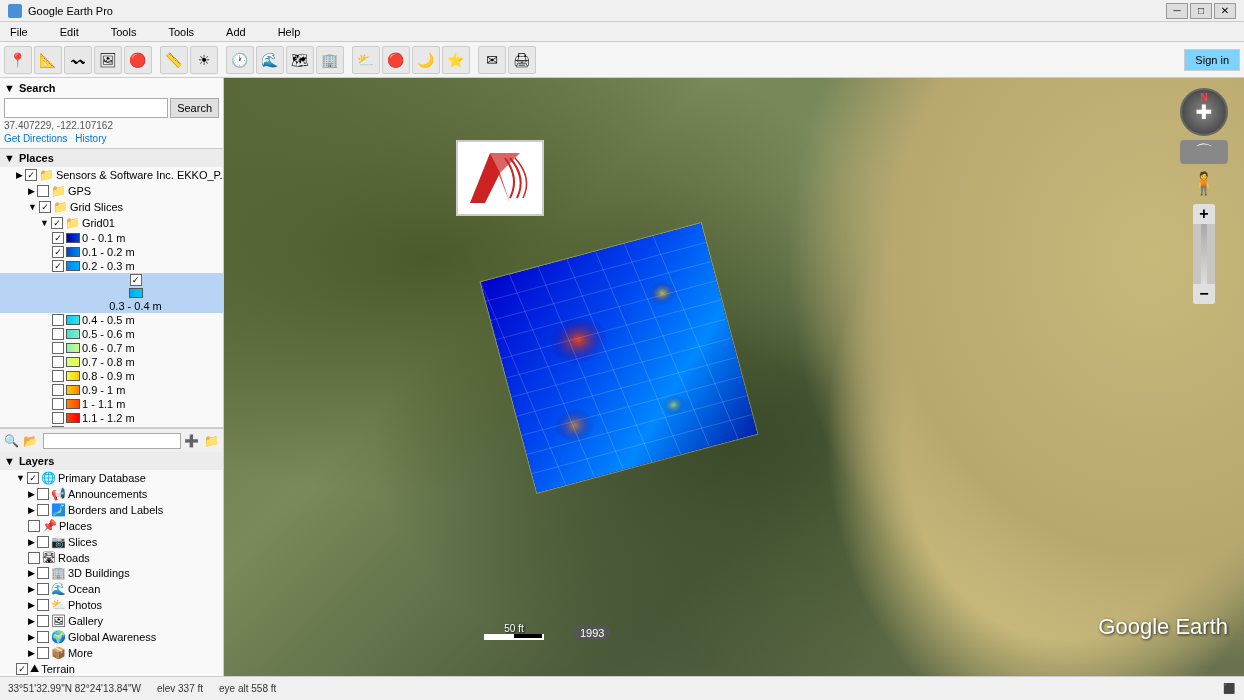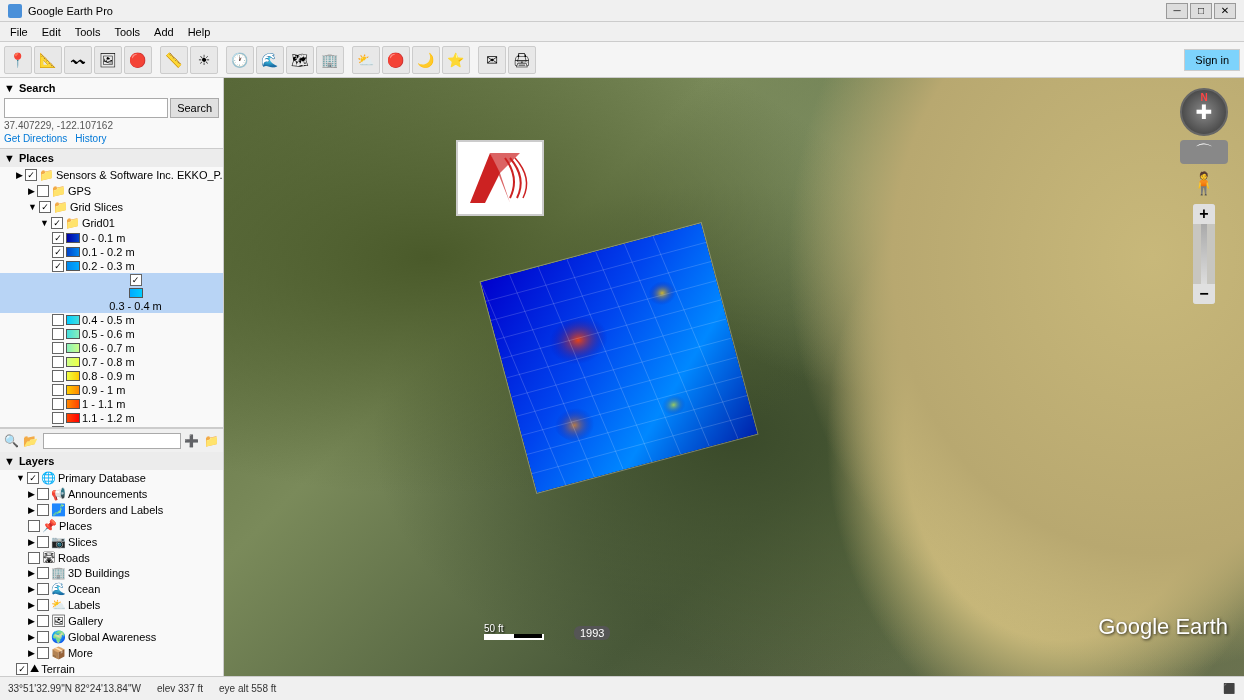--- a/index.html
+++ b/index.html
@@ -19,21 +19,21 @@
     .title-bar-icon { width: 14px; height: 14px; background: #4a90d9; border-radius: 2px; }
     .title-bar-controls { display: flex; gap: 2px; }
     .title-bar-btn { width: 22px; height: 16px; background: #ddd; border: 1px solid #999; font-size: 10px; display: flex; align-items: center; justify-content: center; cursor: pointer; }
 
     
     .menu-bar {
       height: 20px;
       background: #f0f0f0;
       display: flex;
       align-items: center;
-      gap: 2px;
+      gap: 20px;
       padding: 0 4px;
       border-bottom: 1px solid #ccc;
     }
     .menu-item { padding: 1px 6px; font-size: 11px; cursor: pointer; }
 
     
     .toolbar {
       height: 36px;
       background: #f5f5f5;
       border-bottom: 1px solid #ccc;
@@ -222,21 +222,21 @@
       position: absolute;
       right: 16px; bottom: 36px;
       font-size: 22px; font-weight: 300;
       color: white; text-shadow: 1px 1px 3px rgba(0,0,0,0.8);
     }
 
     
     .scale-bar {
       position: absolute;
       bottom: 36px; left: 260px;
-      display: flex; flex-direction: column; align-items: flex-start;
+      display: flex; flex-direction: column; align-items: center;
     }
     .scale-label { color: white; font-size: 10px; text-shadow: 1px 1px 2px black; }
 
     
     .year-badge {
       position: absolute;
       bottom: 36px; left: 350px;
       background: #555; color: white;
       padding: 1px 6px; font-size: 11px; border-radius: 6px;
     }
@@ -509,21 +509,21 @@
       <div class="tree-item tree-indent-2">
         <span class="arrow">▶</span>
         <div class="checkbox"></div>
         <span class="folder-icon">🌊</span>
         <span>Ocean</span>
       </div>
       <div class="tree-item tree-indent-2">
         <span class="arrow">▶</span>
         <div class="checkbox"></div>
         <span class="folder-icon">⛅</span>
-        <span>Labels</span>
+        <span>Photos</span>
       </div>
       <div class="tree-item tree-indent-2">
         <span class="arrow">▶</span>
         <div class="checkbox"></div>
         <span class="folder-icon">🖼</span>
         <span>Gallery</span>
       </div>
       <div class="tree-item tree-indent-2">
         <span class="arrow">▶</span>
         <div class="checkbox"></div>

